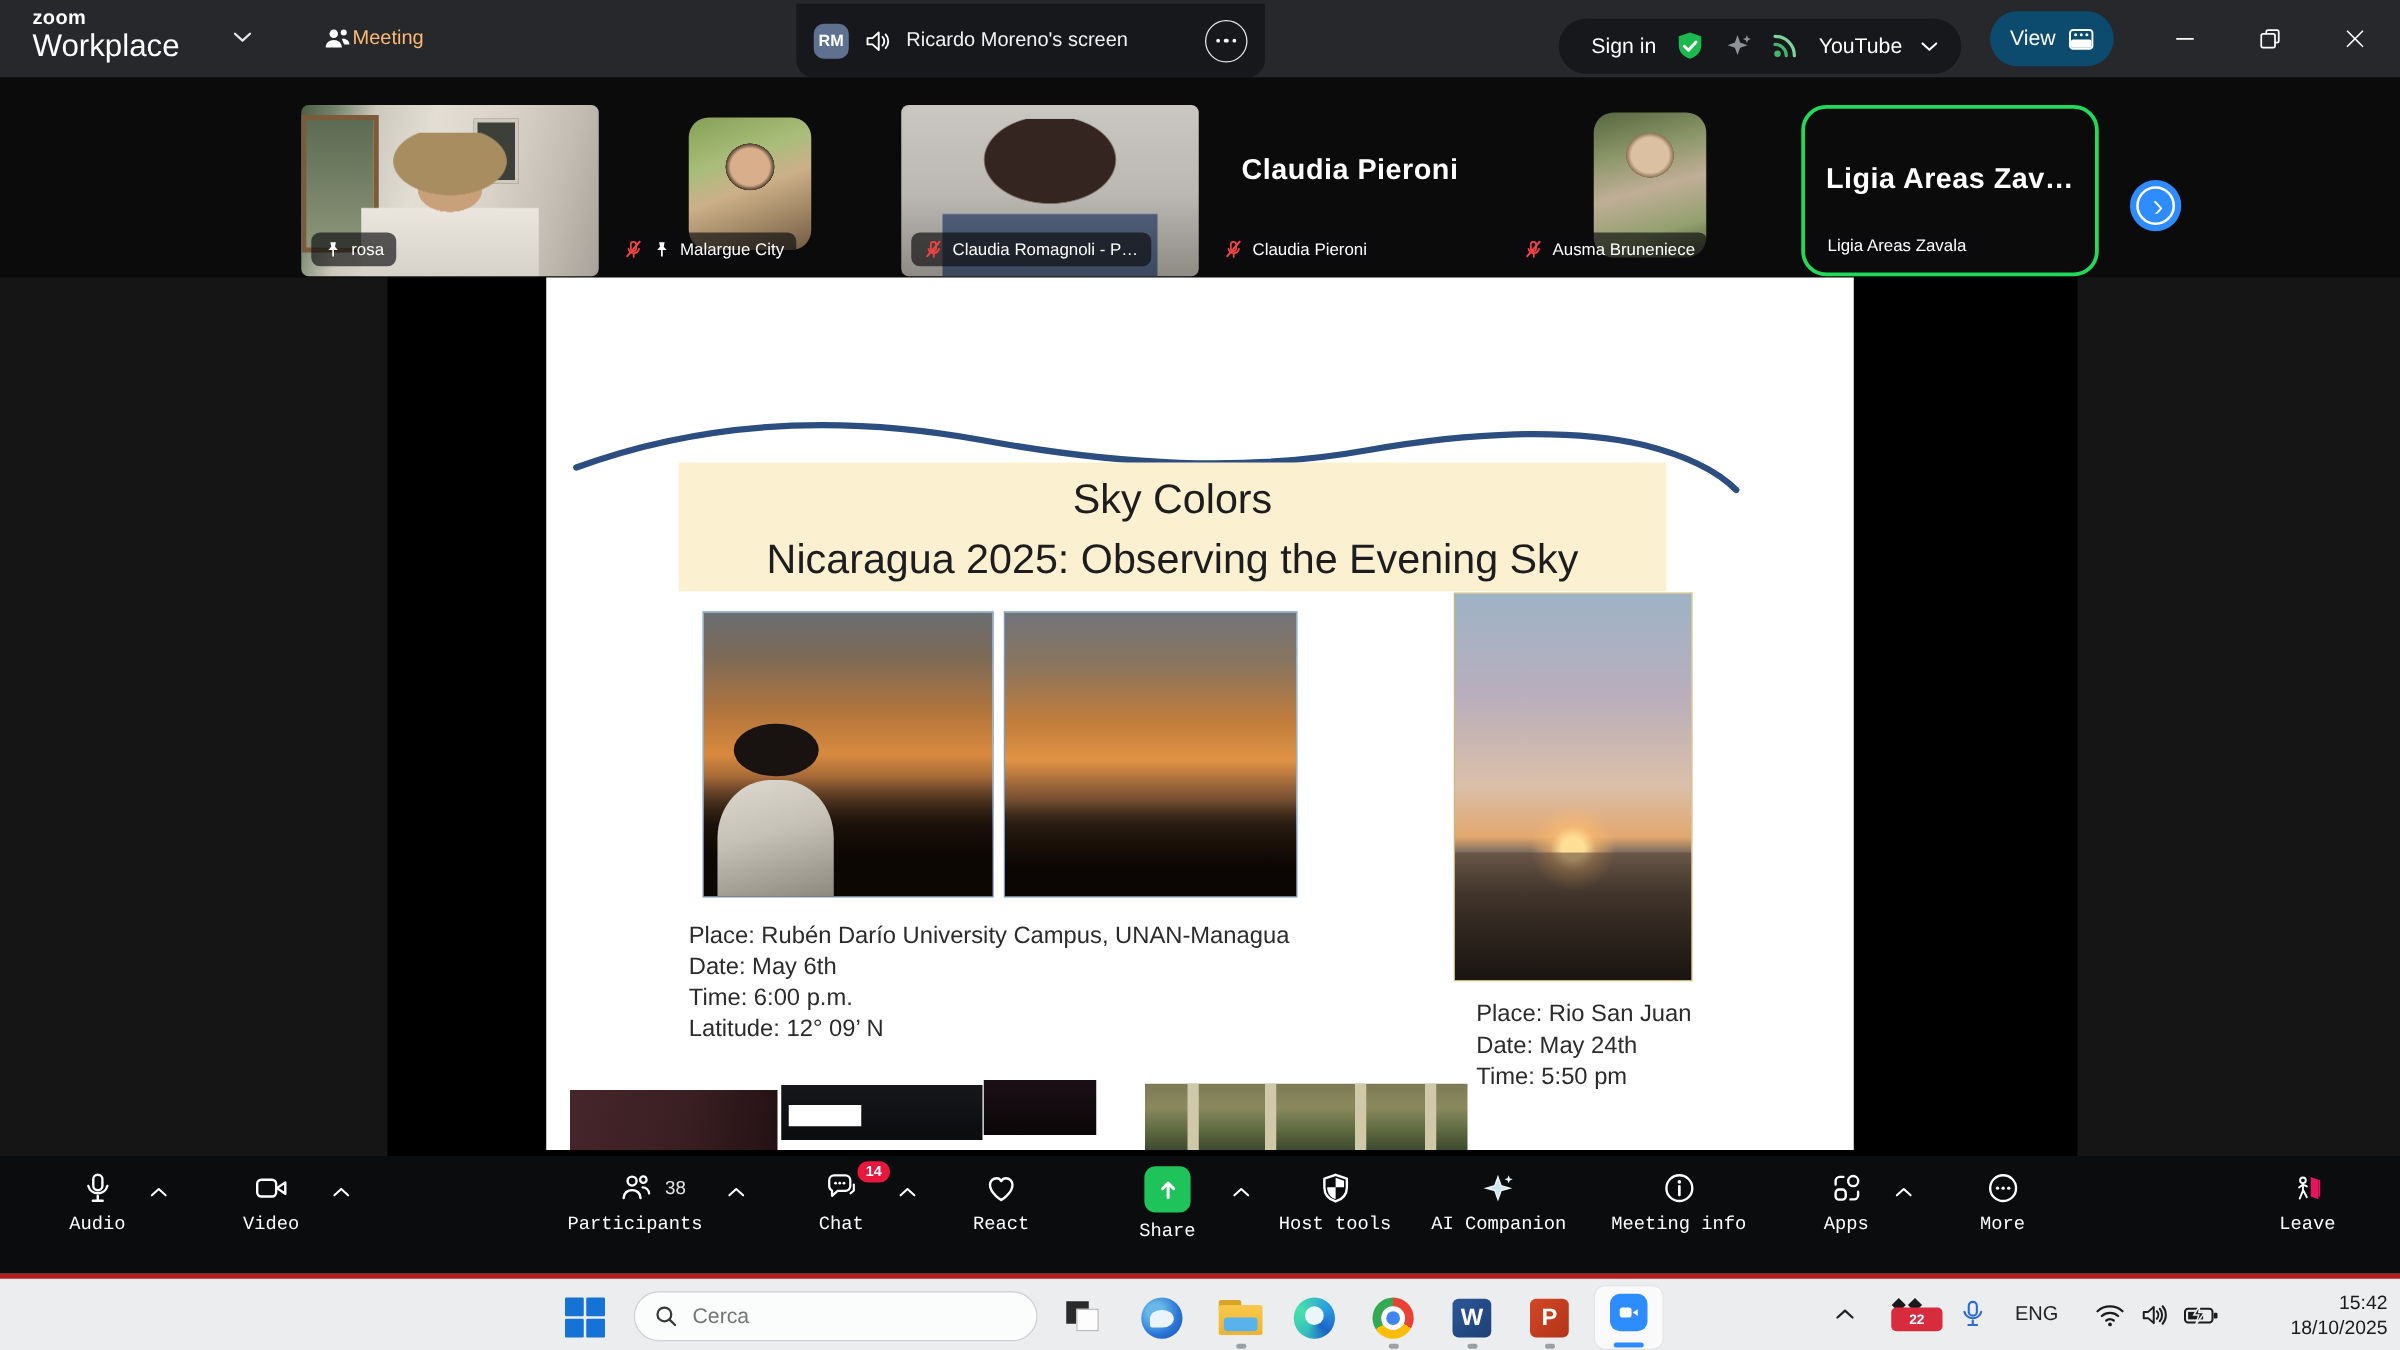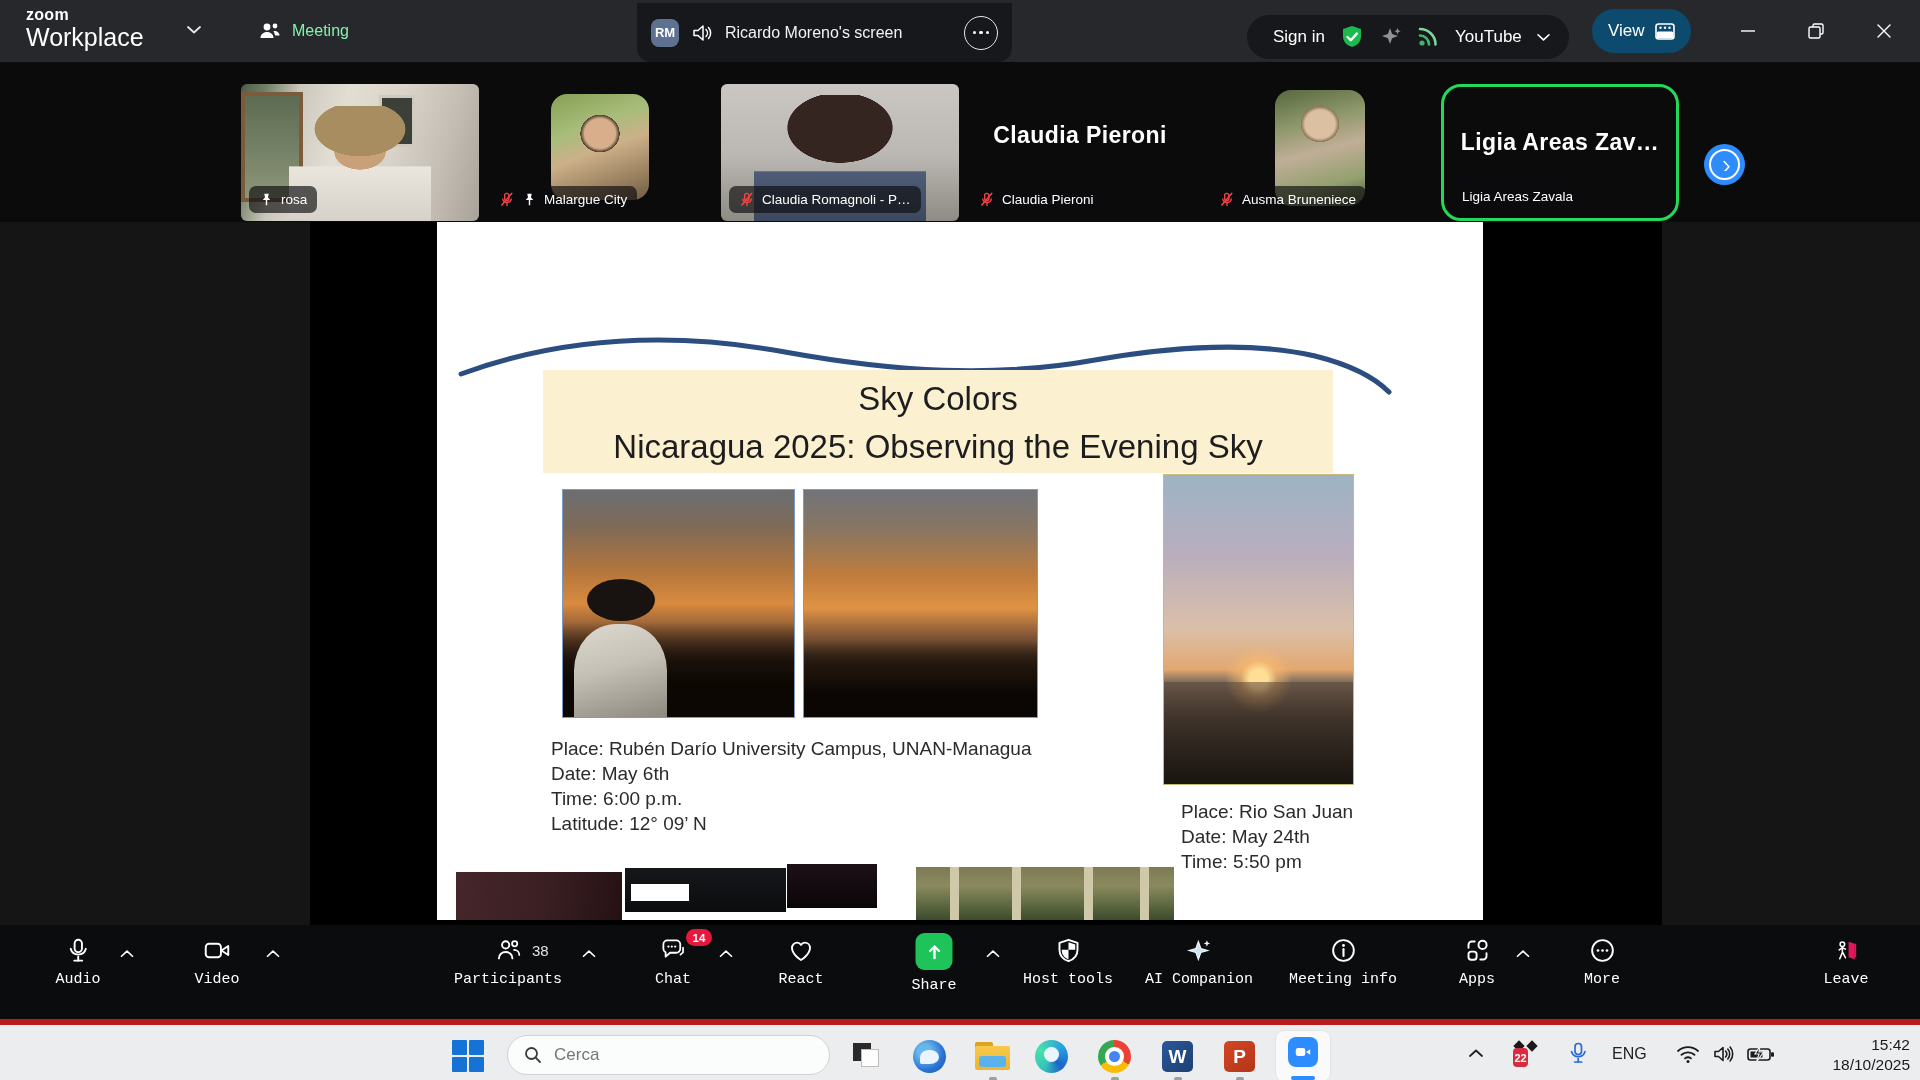--- a/index.html
+++ b/index.html
@@ -10,21 +10,21 @@
     -webkit-font-smoothing:antialiased; color:#fff;padding-left:36px;
   }
   svg { display:block; }
 
   
   #titlebar { position:absolute; left:0; top:0; width:1920px; height:62px; background:#26282c; }
   .logo { position:absolute; left:26px; top:7px; line-height:1; }
   .logo .z1 { display:block; font-size:16px; font-weight:600; letter-spacing:.3px; }
   .logo .z2 { display:block; font-size:25px; font-weight:500; margin-top:2px; }
   .tb-chev { position:absolute; left:186px; top:24px; color:#e7e7e7; }
-  .meeting-tab { position:absolute; left:258px; top:14px; display:flex; align-items:center; gap:10px; font-size:16px; color:#86efac; height:34px; }
+  .meeting-tab { position:absolute; left:258px; top:14px; display:flex; align-items:center; gap:0; font-size:16px; color:#fdba74; height:34px; }
   .screen-tab { position:absolute; left:637px; top:3px; width:375px; height:59px; background:#17181b; border-radius:0 0 14px 14px; display:flex; align-items:center; padding:0 14px 0 14px; gap:12px; }
   .rm-avatar { width:28px; height:28px; border-radius:8px; background:#5f7191; font-size:13px; font-weight:700; display:flex; align-items:center; justify-content:center; color:#ffffff; }
   .screen-tab .tab-label { font-size:16px; color:#f2f2f2; white-space:nowrap; flex:1; }
   .more-circle { width:34px; height:34px; border:1.6px solid #e8e8e8; border-radius:50%; display:flex; align-items:center; justify-content:center; gap:3px; }
   .more-circle i { width:3.4px; height:3.4px; border-radius:50%; background:#fff; }
   .right-pill { position:absolute; left:1247px; top:15px; height:44px; background:#17181b; border-radius:22px; display:flex; align-items:center; padding:0 18px 0 26px; gap:14px; }
   .right-pill .txt { font-size:17px; color:#fff; }
   .view-pill { position:absolute; left:1592px; top:9px; height:44px; background:#0c4a6e; border-radius:22px; display:flex; align-items:center; gap:10px; padding:0 16px; font-size:17px; }
   .wc { position:absolute; top:14px; width:46px; height:34px; display:flex; align-items:center; justify-content:center; color:#fff; }
   #wc-min { left:1725px; } #wc-restore { left:1793px; } #wc-close { left:1861px; }
@@ -97,21 +97,21 @@
   #toolbar { position:absolute; left:0; top:925px; width:1920px; height:94px; background:#0b0c0e; }
   .ctl { position:absolute; top:12px; transform:translateX(-50%); display:flex; flex-direction:column; align-items:center; gap:7px; color:#fff; }
   .ctl .lbl { font-size:15px; color:#fff; white-space:nowrap;font-family:Liberation Mono, monospace; }
   .ctl-chev { position:absolute; top:23px; color:#fff; transform:translateX(-50%); }
   .badge { position:absolute; left:686px; top:4px; min-width:26px; height:17px; background:#e8173d; border-radius:9px; color:#fff; font-size:11.5px; font-weight:700; display:flex; align-items:center; justify-content:center; padding:0 5px; }
   .pcount { position:absolute; left:532px; top:17px; font-size:15px; color:#e3e3e3; }
   .share-sq { width:37px; height:37px; background:#1ec45a; border-radius:9px; display:flex; align-items:center; justify-content:center; margin-top:-4px; }
   .icon26 { width:27px; height:27px; }
 
   
-  #taskbar { position:absolute; left:0; top:1019px; width:1920px; height:61px; background:#ebedee; border-top:6px solid #b91c1c; }
+  #taskbar { position:absolute; left:0; top:1019px; width:1920px; height:61px; background:#ebedee; border-top:4px solid #b91c1c; }
   .win-logo { position:absolute; left:452px; top:15px; width:32px; height:32px; display:grid; grid-template-columns:15px 15px; grid-template-rows:15px 15px; gap:2px; }
   .win-logo i { background:#1573d6; border-radius:1px; }
   .search-pill { position:absolute; left:507px; top:10px; width:323px; height:40px; background:#fbfcfc; border:1px solid #cfd2d4; border-radius:20px; display:flex; align-items:center; gap:12px; padding:0 16px; }
   .search-pill input { border:0; outline:0; background:transparent; font-size:17px; color:#444; width:240px; font-family:"Liberation Sans",sans-serif; }
   .run-dot { position:absolute; top:52px; width:8px; height:3.5px; border-radius:2px; background:#9aa0a4; transform:translateX(-50%); }
   .zoom-active { position:absolute; left:1276px; top:6px; width:54px; height:50px; background:#fafafa; border-radius:8px; box-shadow:0 0 0 1px #e2e4e5; }
   .zoom-app { position:absolute; left:1288px; top:12px; width:30px; height:30px; border-radius:8px; background:#2d8cff; display:flex; align-items:center; justify-content:center; }
   .zoom-underline { position:absolute; left:1291px; top:51px; width:24px; height:4px; border-radius:2px; background:#2d8cff; }
   .tv-back { position:absolute; left:853px; top:18px; width:18px; height:18px; background:#2a2a2a; }
   .tv-front { position:absolute; left:861px; top:24px; width:18px; height:18px; background:#fdfdfd; border:1px solid #bdbdbd; }
@@ -123,21 +123,21 @@
   .folder .front { position:absolute; left:4px; top:14px; width:27px; height:11px; border-radius:3px; background:#59b2ec; }
   .edge-i { position:absolute; left:1035px; top:15px; width:33px; height:33px; border-radius:50%; background:conic-gradient(from 210deg,#35c1bd,#49e0a8 25%,#2a9fe0 55%,#1b63c8 80%,#35c1bd); }
   .edge-i::after { content:""; position:absolute; left:28%; top:22%; width:46%; height:46%; border-radius:50%; background:#eaf6fb; }
   .chrome-i { position:absolute; left:1098px; top:15px; width:33px; height:33px; border-radius:50%; background:conic-gradient(#ea4335 0 33%, #fbbc05 33% 66%, #34a853 66% 100%); }
   .chrome-i::before { content:""; position:absolute; left:22%; top:22%; width:56%; height:56%; border-radius:50%; background:#fff; }
   .chrome-i::after { content:""; position:absolute; left:32%; top:32%; width:36%; height:36%; border-radius:50%; background:#4285f4; }
   .office { position:absolute; top:16px; width:31px; height:31px; border-radius:5px; color:#fff; font-weight:700; font-size:19px; display:flex; align-items:center; justify-content:center; }
   .word-i { left:1162px; background:linear-gradient(135deg,#2b579a,#1e3f73); }
   .ppt-i { left:1224px; background:linear-gradient(135deg,#d24726,#b33418); }
   .tray-chev { position:absolute; left:1468px; top:22px; color:#222; }
-  .red22 { position:absolute; left:1513px; top:23px; width:15px; height:19px; background:#d92b3e; border-radius:4px; color:#fff; font-size:11px; font-weight:700; display:flex; align-items:center; justify-content:center; }
+  .red22 { position:absolute; left:1513px; top:23px; width:41px; height:19px; background:#d92b3e; border-radius:4px; color:#fff; font-size:11px; font-weight:700; display:flex; align-items:center; justify-content:center; }
   .diam { position:absolute; top:17px; width:8px; height:8px; background:#1a1a1a; transform:rotate(45deg); }
   .tray-mic { position:absolute; left:1566px; top:16px; color:#2b6bd8; }
   .lang { position:absolute; left:1612px; top:20px; font-size:16px; color:#222; }
   .tray-ico { position:absolute; top:19px; color:#1c1c1c; }
   .clock { position:absolute; right:10px; top:10px; text-align:right; font-size:15.5px; color:#1b1b1b; line-height:20px; }
 
   .chev-d { transform:rotate(180deg); }
   .muted { color:#ef4444; }
   .pinicon { color:#fff; }
 </style>

